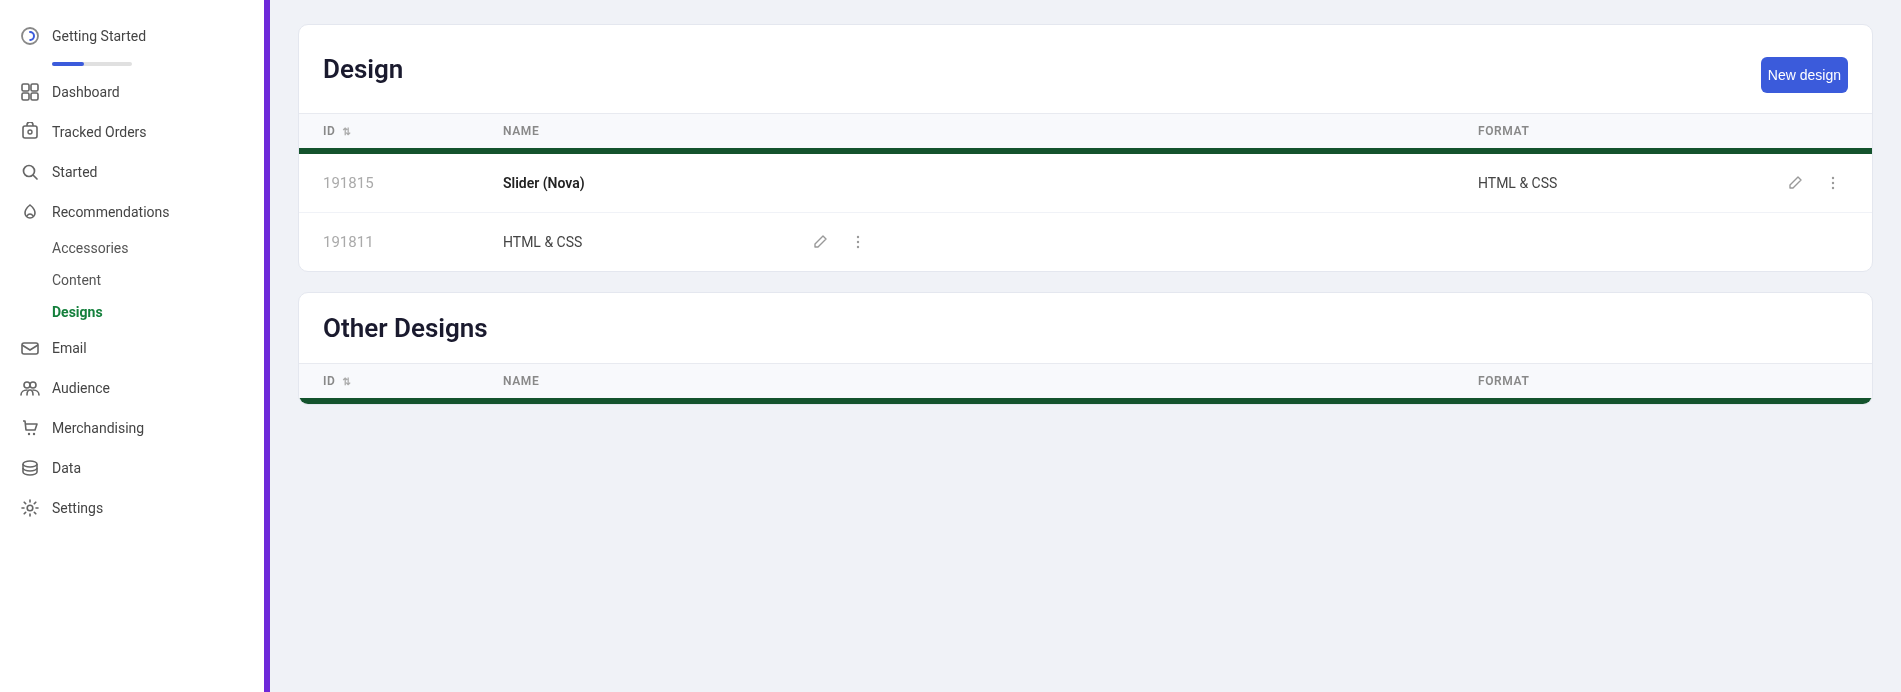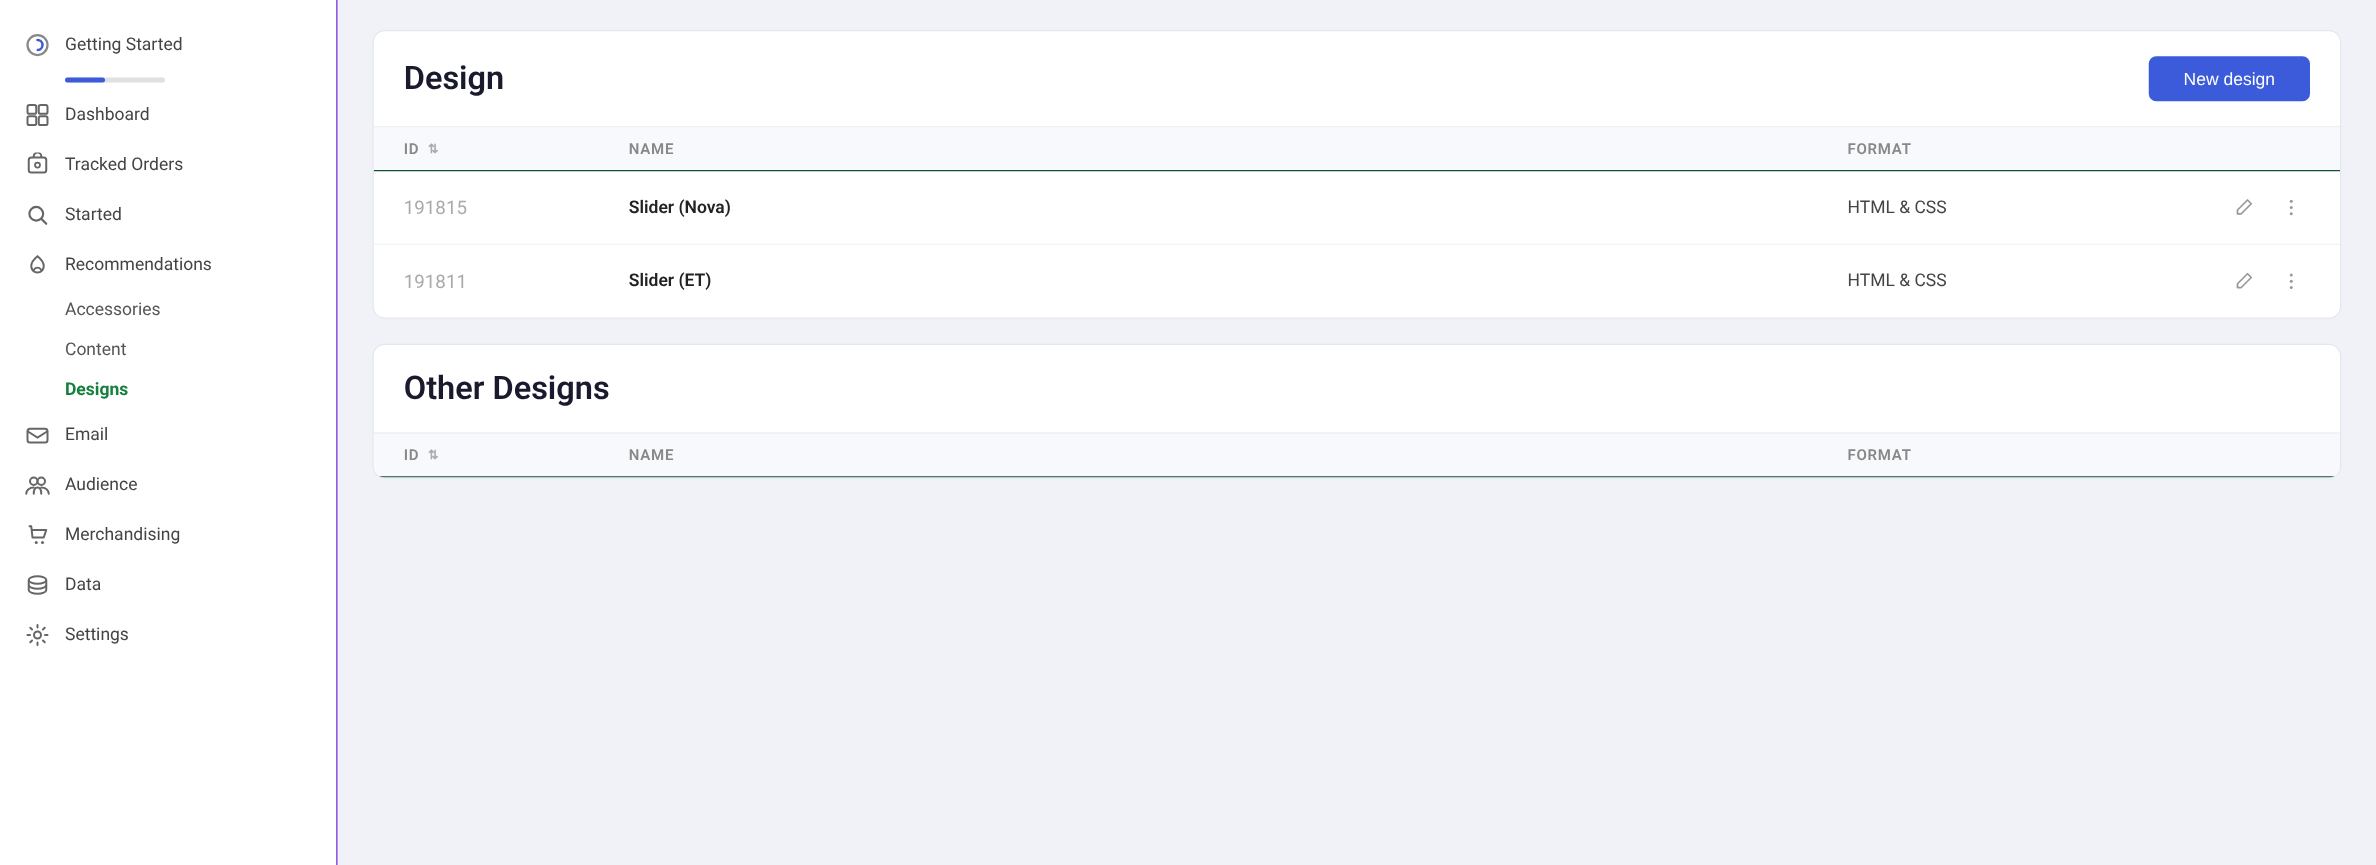--- a/index.html
+++ b/index.html
@@ -13,21 +13,21 @@
     }
 
     
     .sidebar {
       width: 270px;
       background: #fff;
       height: 100%;
       display: flex;
       flex-direction: column;
       padding: 16px 0;
-      border-right: 1px solid #6d28d9;
+      border-right: 6px solid #6d28d9;
       flex-shrink: 0;
     }
 
     .sidebar-item {
       display: flex;
       align-items: center;
       gap: 12px;
       padding: 10px 20px;
       cursor: pointer;
       color: #444;
@@ -113,37 +113,38 @@
     .card-title {
       font-size: 26px;
       font-weight: 600;
       color: #1a1a2e;
     }
 
     .btn-primary {
       background: #3b5bdb;
       color: #fff;
       border: none;
-      padding: 10px 28px;
+      padding: 10px 7px;
       border-radius: 6px;
       font-size: 14px;
       font-weight: 500;
       cursor: pointer;
+      margin-top: 12px;
     }
 
     
     .table-wrapper {
       width: 100%;
     }
 
     .table-header-row {
       display: flex;
       background: #f8f9fc;
       padding: 10px 24px;
-      border-bottom: 1px solid #14532d;
+      border-bottom: 6px solid #14532d;
     }
 
     .table-col-id {
       width: 180px;
       font-size: 12px;
       font-weight: 600;
       color: #888;
       text-transform: uppercase;
       letter-spacing: 0.05em;
       display: flex;
@@ -387,21 +388,20 @@
               <circle cx="8" cy="3" r="1.2" fill="#999"></circle>
               <circle cx="8" cy="8" r="1.2" fill="#999"></circle>
               <circle cx="8" cy="13" r="1.2" fill="#999"></circle>
             </svg>
           </div>
         </div>
       </div>
 
       <div class="table-data-row">
         <div class="cell-id">191811</div>
-        <div class="cell-name">Slider (ET)</div>
         <div class="cell-format">HTML &amp; CSS</div>
         <div class="cell-actions">
           <div class="action-icon">
             <svg width="16" height="16" viewBox="0 0 16 16" fill="none">
               <path d="M11 2l3 3-8 8H3v-3l8-8z" stroke="#999" stroke-width="1.4" stroke-linejoin="round"></path>
             </svg>
           </div>
           <div class="action-icon">
             <svg width="16" height="16" viewBox="0 0 16 16" fill="none">
               <circle cx="8" cy="3" r="1.2" fill="#999"></circle>

